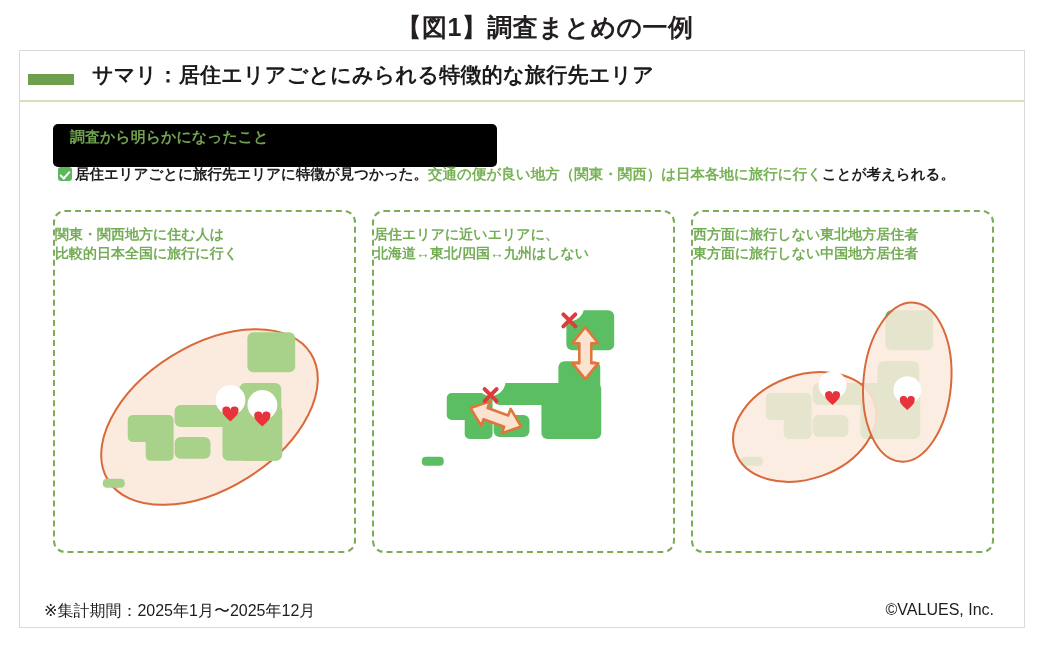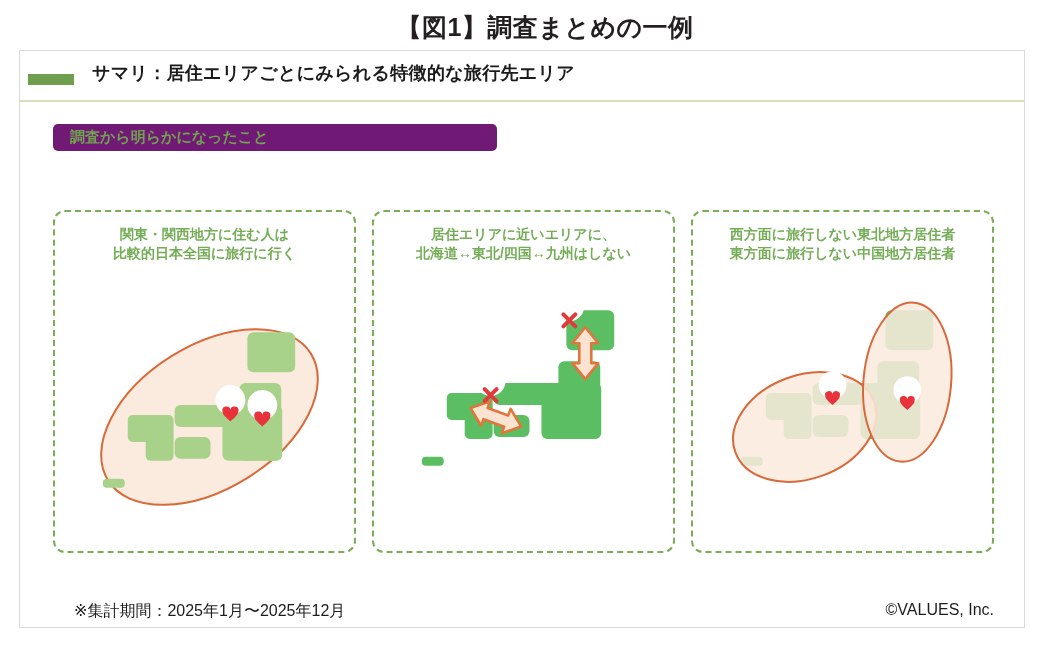--- a/index.html
+++ b/index.html
@@ -54,40 +54,40 @@
     left: 8px;
     top: 23px;
     width: 46px;
     height: 11px;
     background: #6f9f4e;
   }
   .header-title {
     position: absolute;
     left: 72px;
     top: 10px;
-    font-size: 18px;
+    font-size: 21px;
     font-weight: bold;
     color: #1b1b1b;
     letter-spacing: .3px;
     white-space: nowrap;
   }
 
   
   .card-body {
     position: relative;
     height: 478px;
   }
 
   .finding-chip {
     position: absolute;
     left: 33px;
     top: 22px;
     width: 444px;
-    height: 27px;
-    background: #701a75;
+    height: 43px;
+    background: #000000;
     border-radius: 5px;
   }
   .finding-chip span {
     position: absolute;
     left: 17px;
     top: 4px;
     font-size: 15px;
     font-weight: bold;
     color: #71a24f;
     white-space: nowrap;
@@ -147,40 +147,39 @@
   }
   .panel-1 { left: 33px; }
   .panel-2 { left: 352px; }
   .panel-3 { left: 671px; }
 
   .panel-caption {
     position: absolute;
     left: 0;
     top: 13px;
     width: 100%;
-    text-align: center;
     font-size: 14px;
     line-height: 19px;
     font-weight: bold;
     color: #74ad56;
   }
 
   .panel-figure {
     position: absolute;
     left: 0;
     bottom: 4px;
     width: 100%;
     height: 260px;
   }
   .panel-figure svg { display: block; width: 100%; height: 100%; }
 
   
   .footer-note {
     position: absolute;
-    left: 74px;
+    left: 44px;
     top: 601px;
     font-size: 16px;
     color: #1d1d1d;
     white-space: nowrap;
   }
   .footer-copy {
     position: absolute;
     right: 50px;
     top: 601px;
     font-size: 16px;
@@ -199,20 +198,23 @@
     <div class="header-dash"></div>
     <div class="header-title">サマリ：居住エリアごとにみられる特徴的な旅行先エリア</div>
   </div>
 
   <div class="card-body">
 
     <div class="finding-chip">
       <span>調査から明らかになったこと</span>
     </div>
 
+    <div class="bullet-block">
+      <span class="check-icon"></span><span>居住エリアごとに旅行先エリアに特徴が見つかった。</span><span class="hl-green">交通の便が良い地方（関東・関西）は日本各地に旅行に行く</span><span>ことが考えられる。</span>
+    </div>
 
     <div class="panels">
 
       <div class="panel panel-1">
         <div class="panel-caption">
           <div>関東・関西地方に住む人は</div>
           <div>比較的日本全国に旅行に行く</div>
         </div>
         <div class="panel-figure">
           <svg viewBox="0 0 300 260" xmlns="http://www.w3.org/2000/svg">

